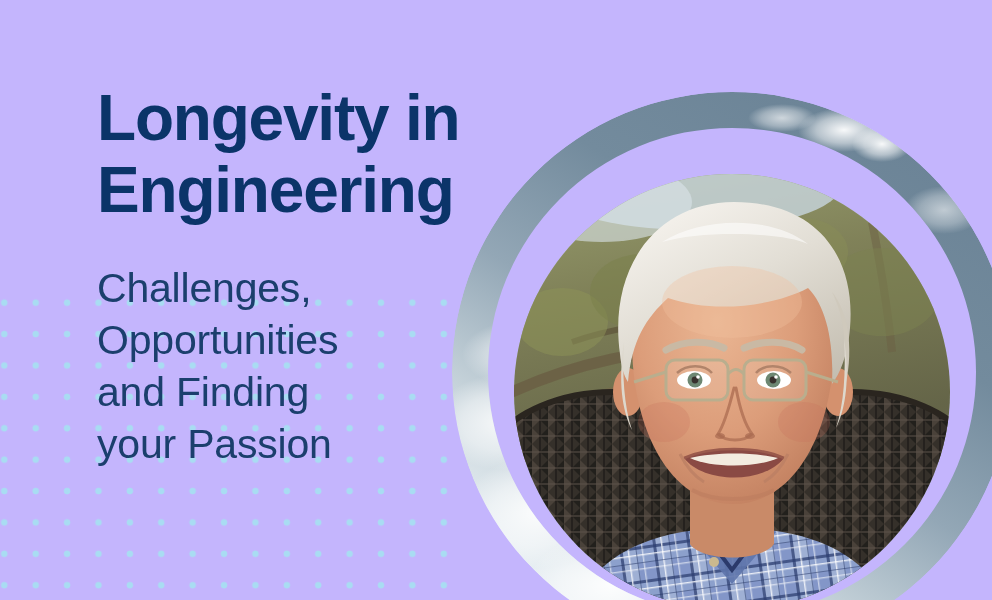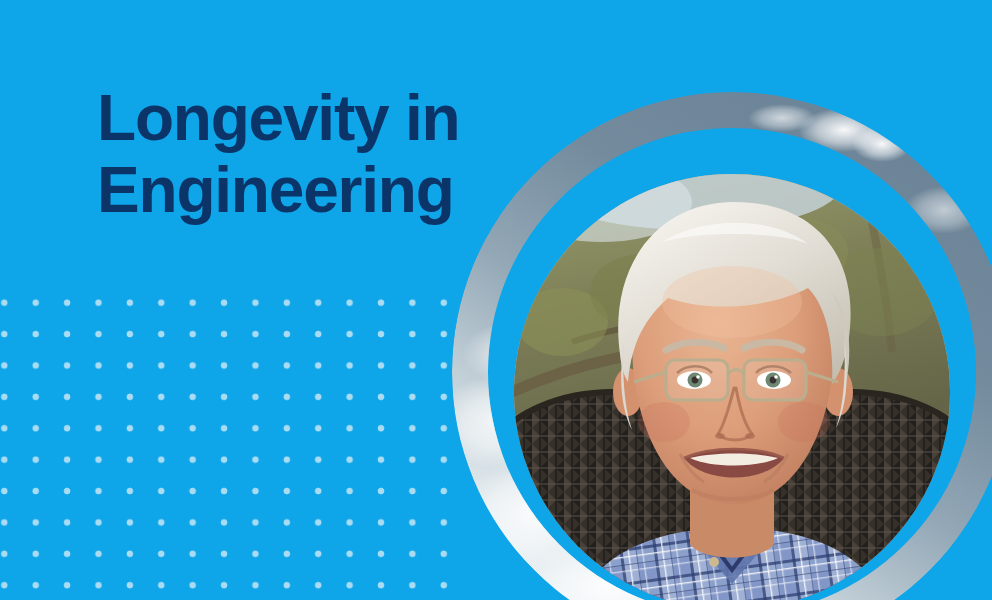--- a/index.html
+++ b/index.html
@@ -4,21 +4,21 @@
 <style>
   html, body {
     margin: 0;
     padding: 0;
     background: #ffffff;
   }
   #slide {
     position: relative;
     width: 992px;
     height: 600px;
-    background: #0ea5e9;
+    background: #c4b5fd;
     overflow: hidden;
     font-family: "Liberation Sans", sans-serif;
   }
 
   
   #dot-pattern {
     position: absolute;
     left: 0;
     top: 283px;
     width: 470px;
@@ -70,20 +70,24 @@
 </head>
 <body>
 
 <div id="slide">
 
   <div id="dot-pattern"></div>
 
   <div id="text-block">
     <h1 id="headline">Longevity in
 Engineering</h1>
+    <p id="subhead">Challenges,
+Opportunities
+and Finding
+your Passion</p>
   </div>
 
   <div id="portrait-wrap">
     <svg id="portrait-svg" viewBox="0 0 560 560" xmlns="http://www.w3.org/2000/svg">
       <defs>
 
         <linearGradient id="skyGrad" x1="0.72" y1="0" x2="0.12" y2="1">
           <stop offset="0%" stop-color="#6b8396"></stop>
           <stop offset="28%" stop-color="#738b9d"></stop>
           <stop offset="50%" stop-color="#93a7b6"></stop>

